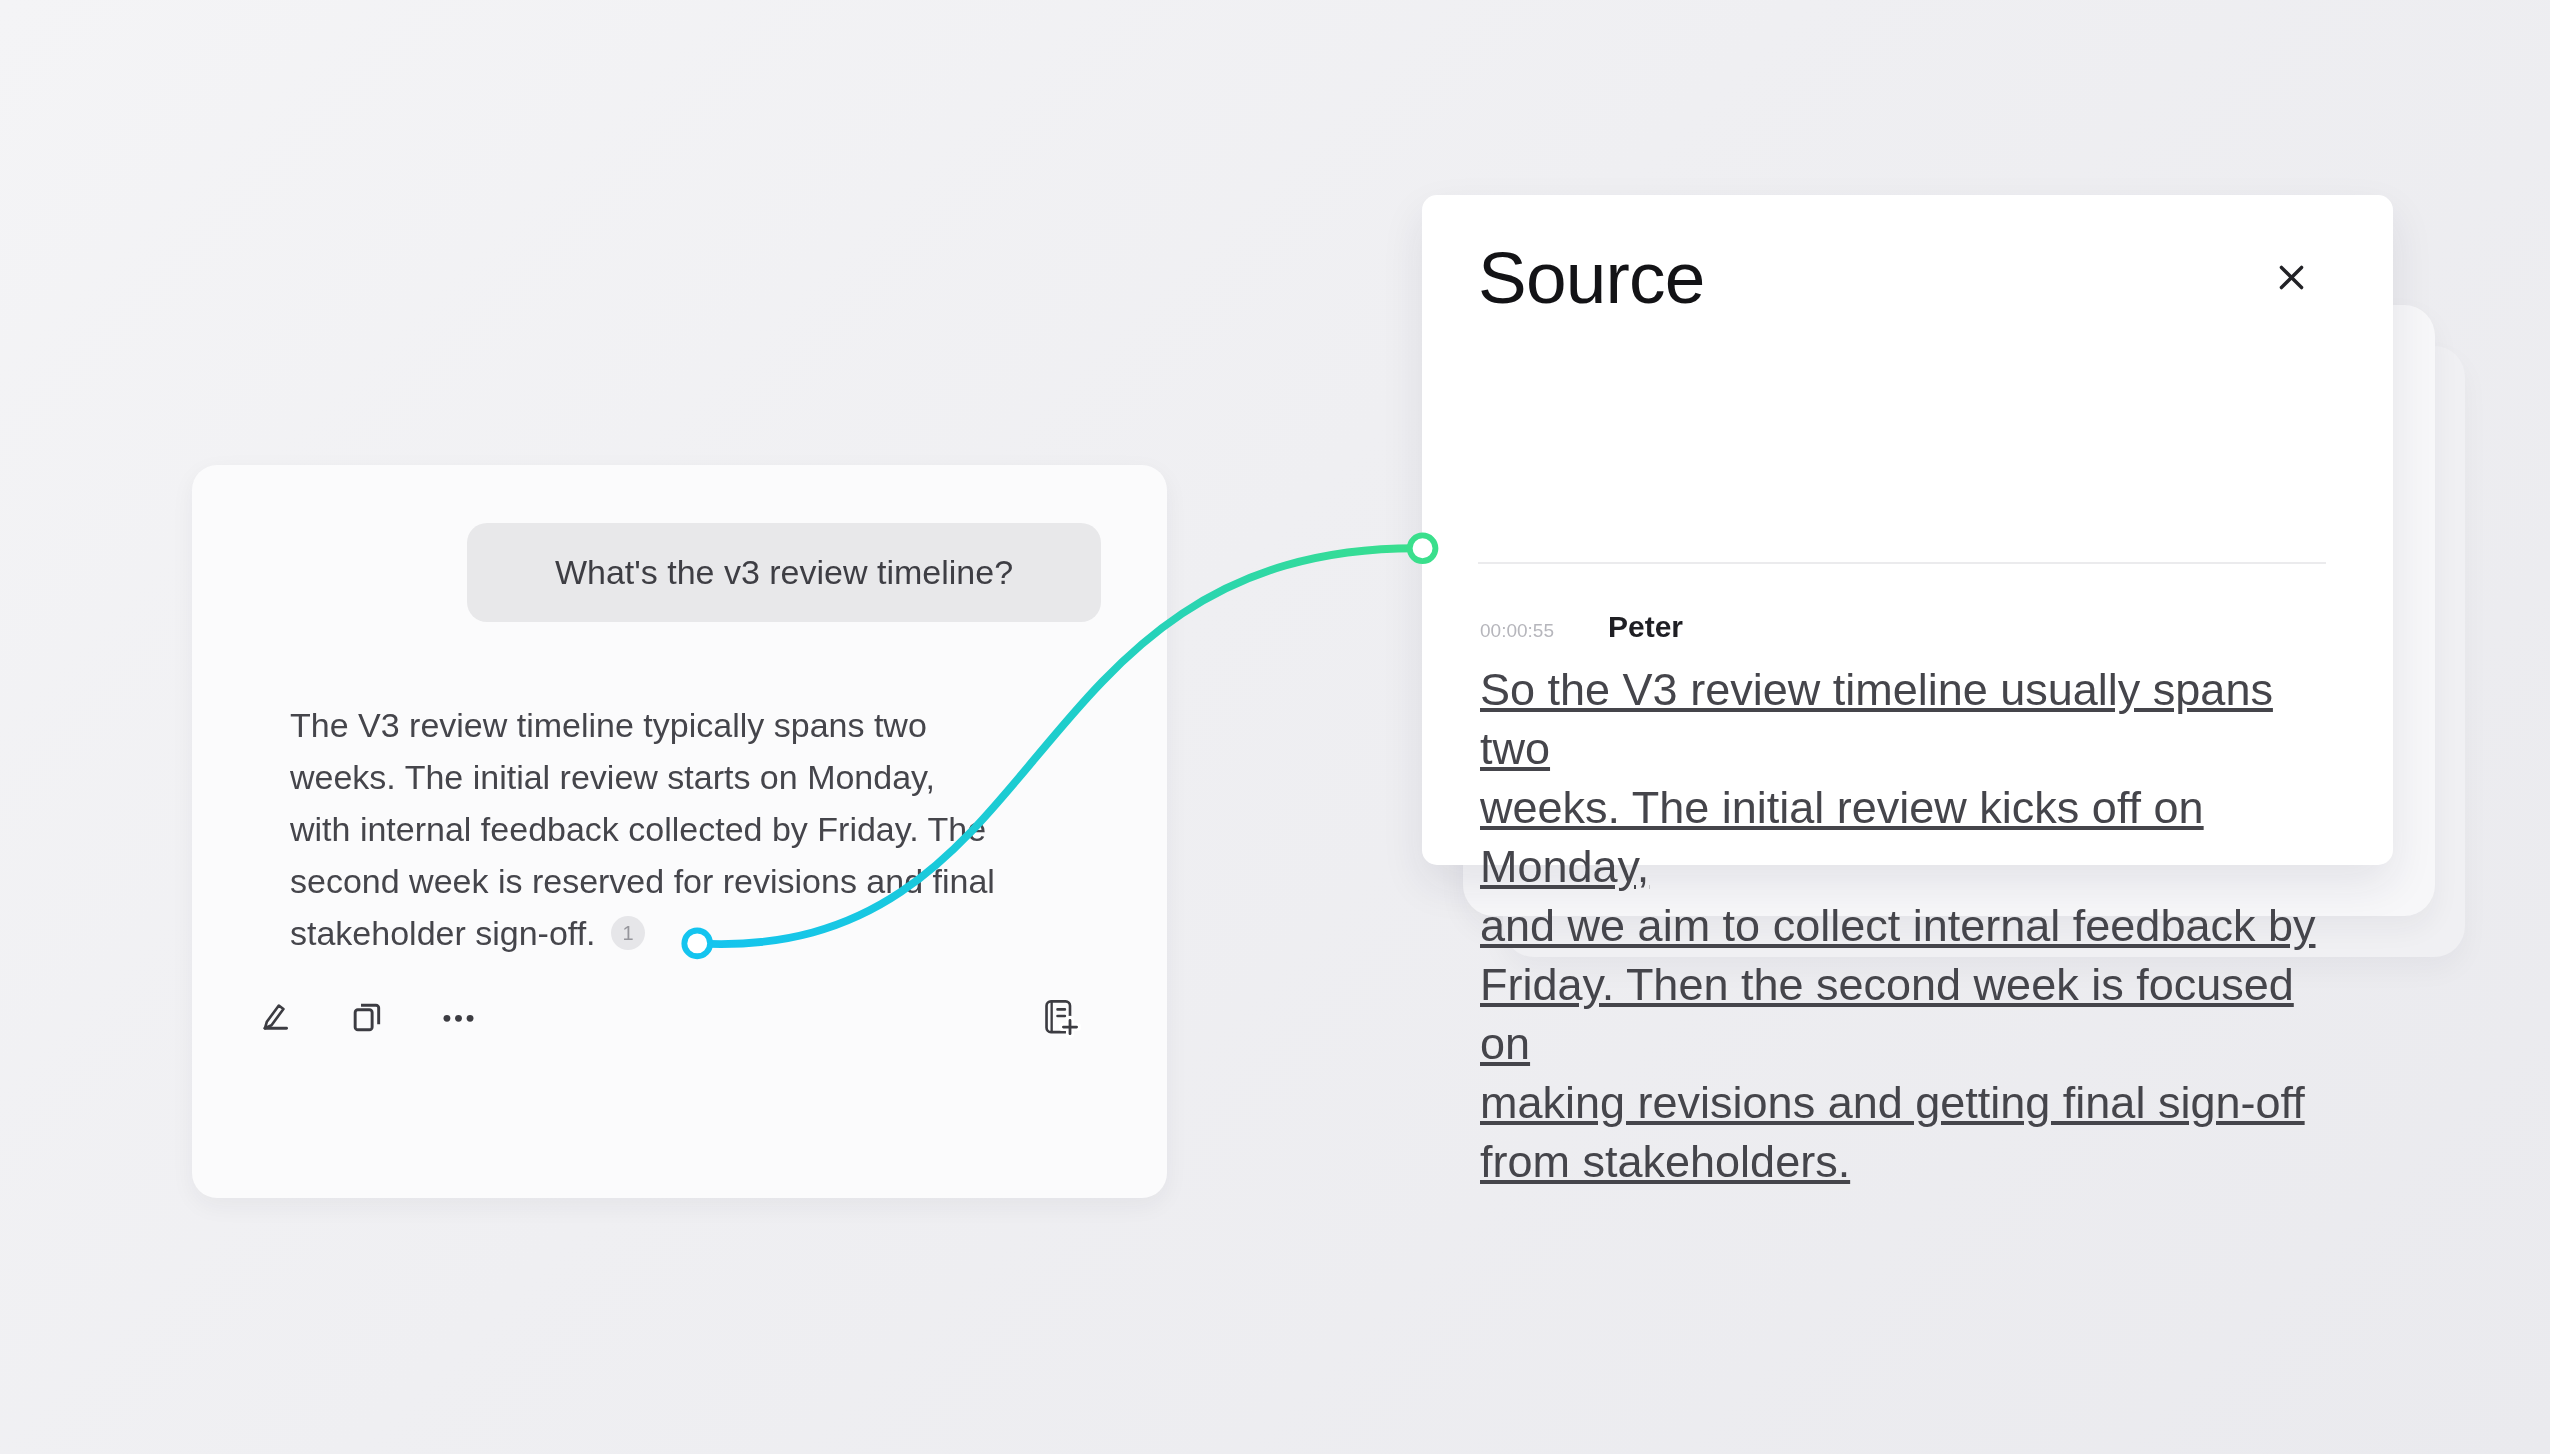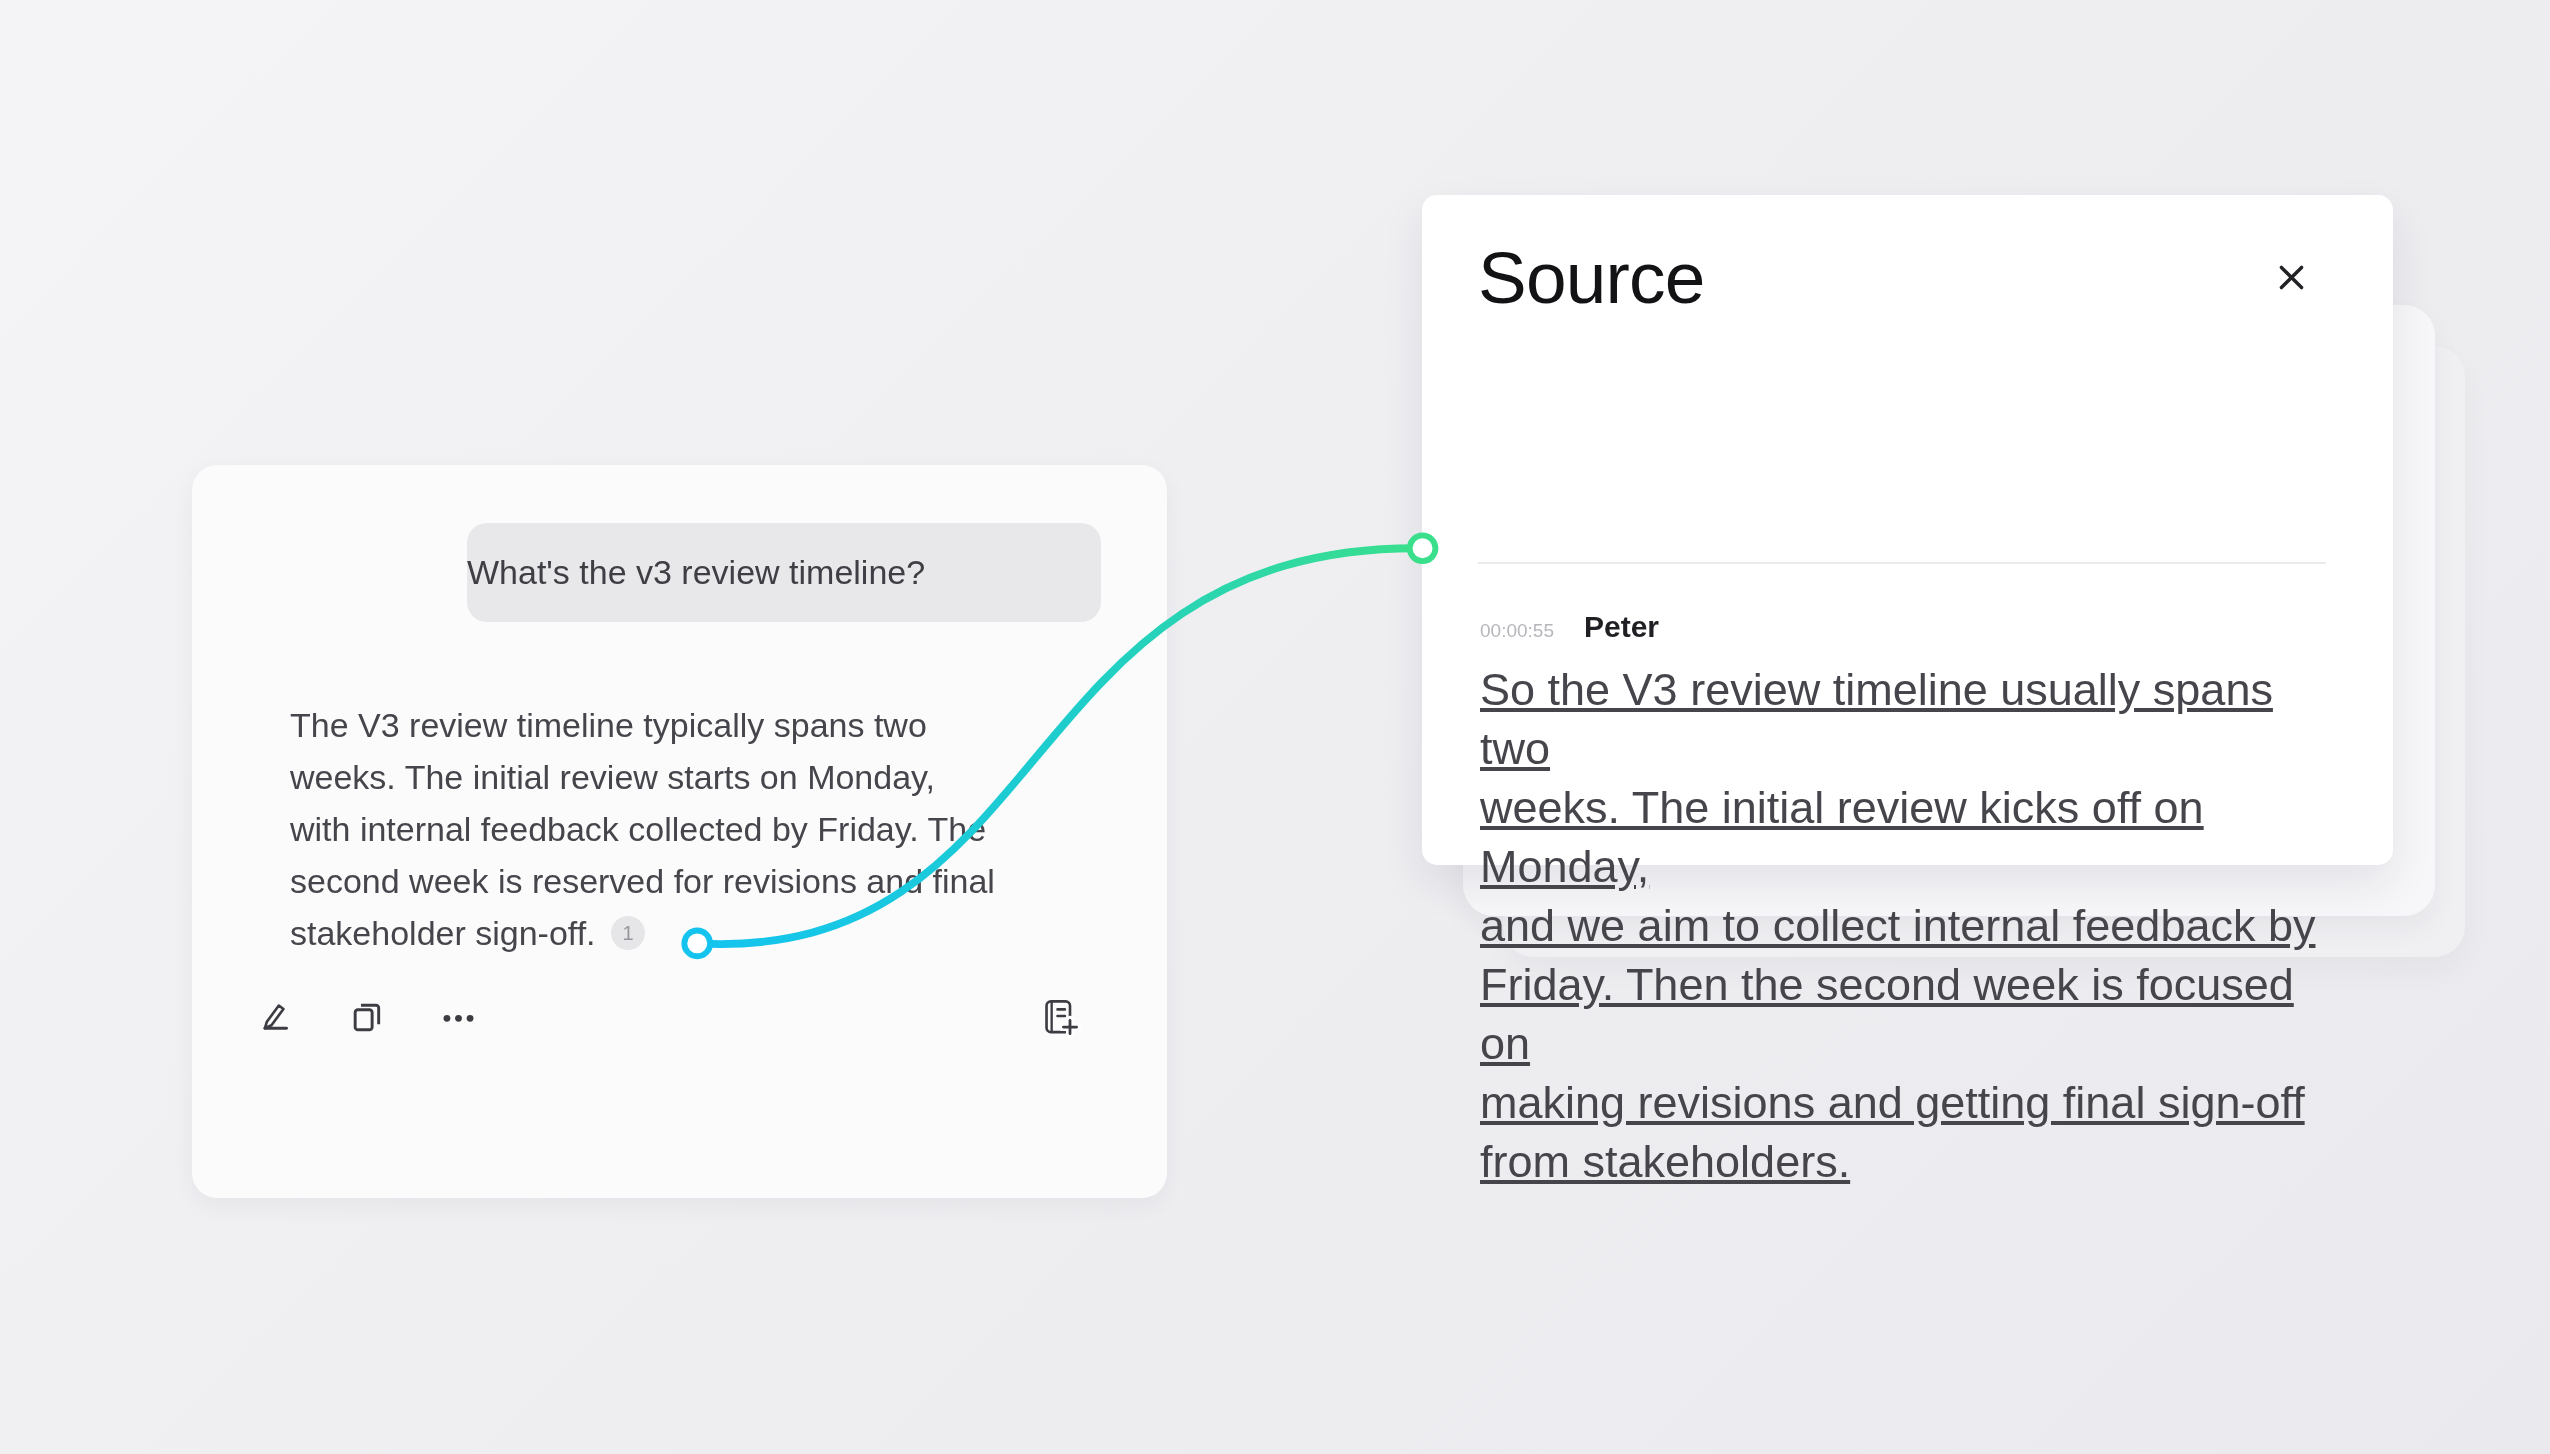--- a/index.html
+++ b/index.html
@@ -10,21 +10,21 @@
   }
   
   .chat-card{
     position:absolute;left:192px;top:465px;width:975px;height:733px;
     background:#FBFBFC;border-radius:25px;
     box-shadow:0 7.8px 23.4px rgba(30,30,60,0.05);
   }
   .question-bubble{
     position:absolute;top:58px;right:66px;width:634px;height:99px;
     background:#E8E8EA;border-radius:20px;
-    display:flex;align-items:center;justify-content:flex-start;
+    display:flex;align-items:center;justify-content:center;
     color:#3E3E44;font-size:34px;
   }
   .answer{
     position:absolute;left:72px;top:234px;width:867px;
     color:#45454B;font-size:34px;line-height:52px;margin-left:26px;
   }
   .preline{white-space:pre-line;}
   .answer-last{display:flex;align-items:center;}
   .badge{
     display:inline-flex;align-items:center;justify-content:center;
@@ -63,21 +63,21 @@
   }
   .close-btn{
     background:none;border:none;padding:0;cursor:pointer;
     width:47px;height:47px;display:flex;align-items:center;justify-content:center;
   }
   .divider{position:absolute;left:56px;right:67px;top:367px;height:2.3px;background:#EBEBED;}
   .meta{
     position:absolute;left:58px;top:415px;display:flex;align-items:baseline;gap:30px;
   }
   .ts{color:#B6B6BC;font-size:19px;cursor:pointer;}
-  .speaker{color:#1F1F24;font-size:30px;font-weight:bold;}
+  .speaker{color:#1F1F24;font-size:30px;font-weight:bold;margin-left:24px;}
   .source-body{
     position:absolute;left:58px;top:465px;width:867px;
     color:#45454B;font-size:45px;line-height:59px;text-decoration:underline;
   }
   
   .connector{position:absolute;left:0;top:0;pointer-events:none;}
   .icon{display:block;}
 </style>
 </head>
 <body>

